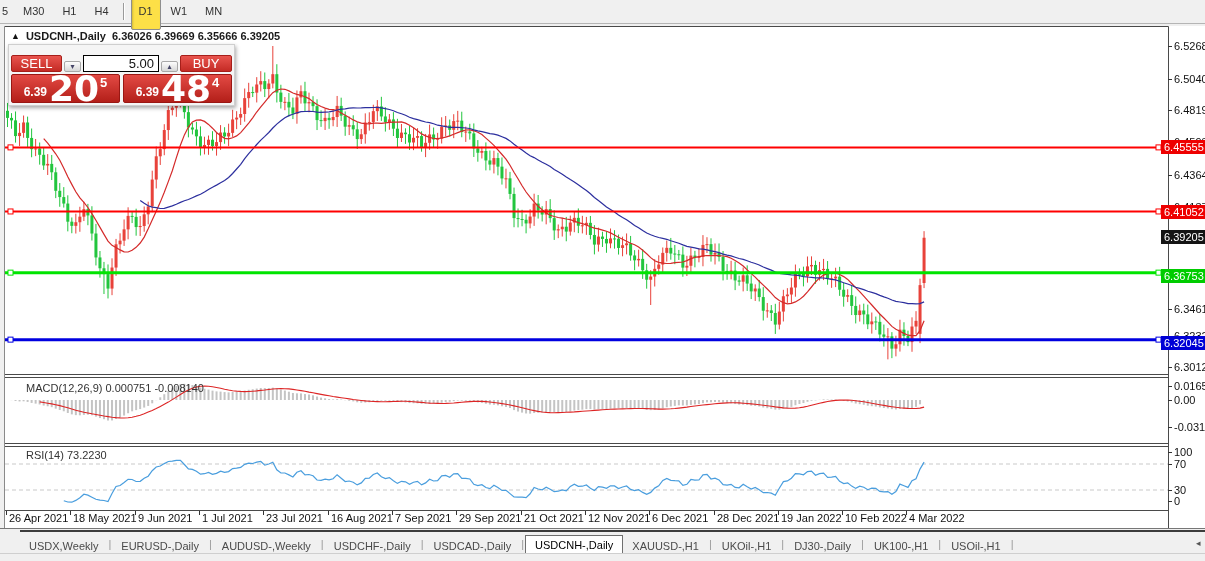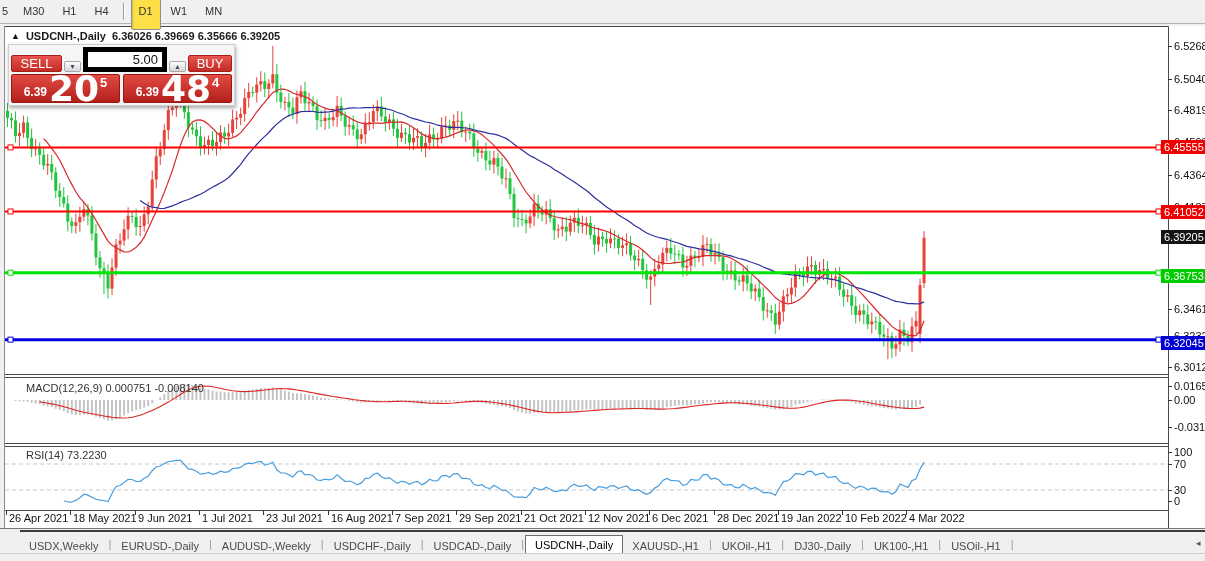--- a/index.html
+++ b/index.html
@@ -21,21 +21,21 @@
   .ind-label{position:absolute;left:14px;z-index:10;color:#333;padding-left:12px;}
   
   .trade-widget{position:absolute;left:8px;top:44px;width:221px;z-index:20;background:#f5f5f5;
                 border:1px solid #cfcfcf;box-shadow:1px 2px 4px rgba(0,0,0,.35);padding:2px;}
   .tw-row1{display:flex;height:25px;gap:2px;align-items:flex-end;}
   .btn-red{background:linear-gradient(#e9544e,#c42b25);color:#fff;border:1px solid #a61f1a;
            border-radius:2px;font-size:13px;display:flex;align-items:center;justify-content:center;cursor:pointer;}
   .tw-sell{width:49px;} .tw-buy{flex:1;}
   .spin{width:15px;background:linear-gradient(#fdfdfd,#d7d7d7);border:1px solid #a8a8a8;border-radius:2px;
         font-size:8px;color:#446;display:flex;align-items:center;justify-content:center;cursor:pointer;}
-  .vol{width:66px;border:5px solid #000000;font-size:13px;text-align:right;padding:0 4px;color:#111;
+  .vol{width:66px;border:1px solid #000000;font-size:13px;text-align:right;padding:0 4px;color:#111;
        font-family:"Liberation Sans",sans-serif;}
   .tw-row2{display:flex;height:29px;gap:3px;margin-top:2px;justify-content:flex-end;}
   .price-panel{flex:1;background:linear-gradient(#e34a44,#b31f19);border:1px solid #991713;border-radius:2px;
                color:#fff;display:flex;align-items:flex-end;justify-content:center;cursor:pointer;padding:0 2px;}
   .pp-small{font-size:12px;font-weight:bold;margin:0 2px 3px 0;}
   .pp-big{font-size:36px;font-weight:bold;line-height:26px;font-family:"DejaVu Sans",sans-serif;}
   .pp-sup{font-size:13px;font-weight:bold;margin:0 0 12px 1px;}
   
   .tabbar{position:absolute;left:0;top:530px;width:100%;height:23px;background:#f0f0f0;z-index:30;
           border-top:2px solid #3c3c3c;display:flex;align-items:flex-end;margin-left:20px;}

